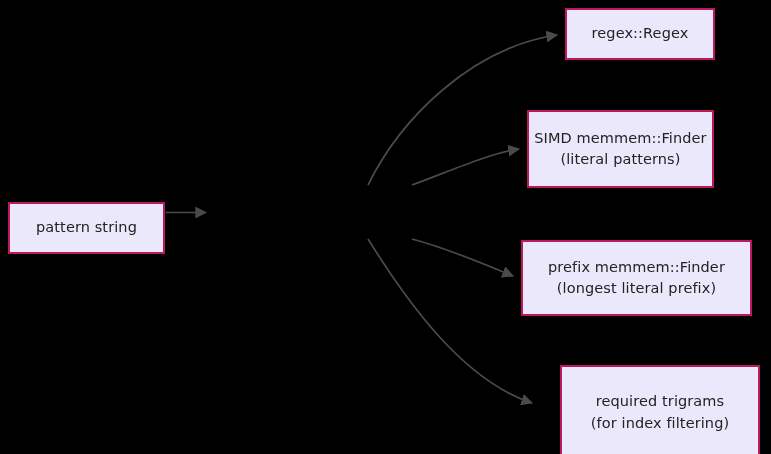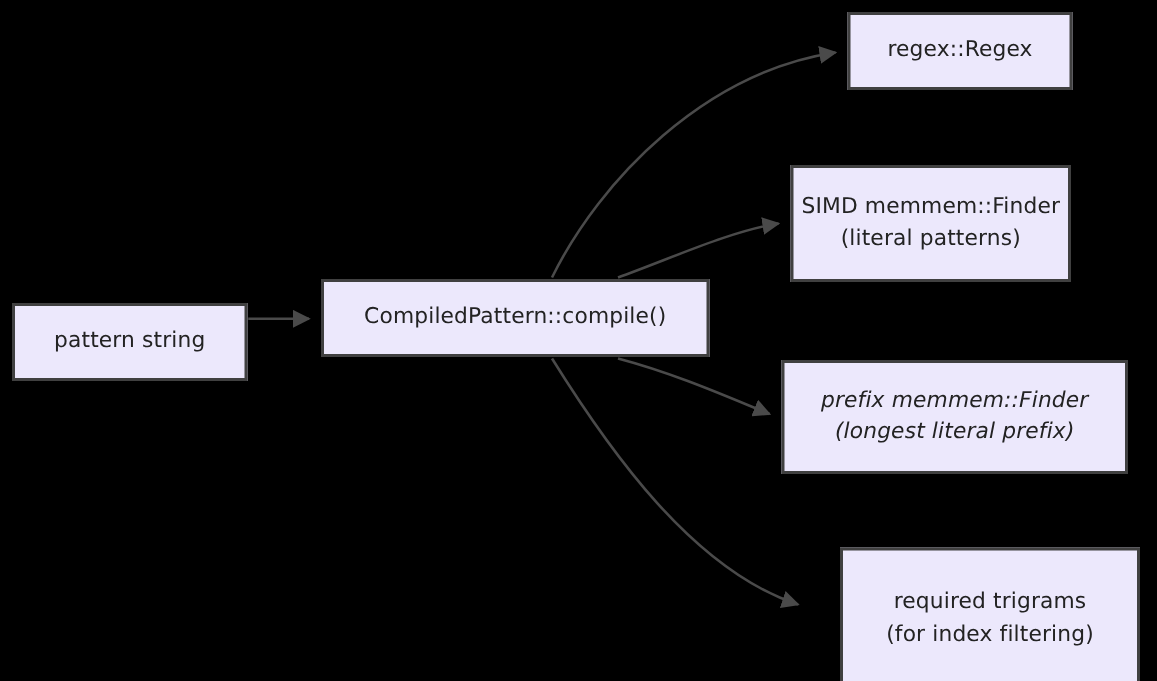--- a/index.html
+++ b/index.html
@@ -12,21 +12,21 @@
     width: 771px;
     height: 454px;
     background: #000000;
     overflow: hidden;
     font-family: "DejaVu Sans", "Liberation Sans", sans-serif;
   }
   .node {
     position: absolute;
     box-sizing: border-box;
     background: #ece8fc;
-    border: 2px solid #404040;
+    border: 2px solid #be185d;
     color: #232323;
     font-size: 14.5px;
     line-height: 1.45;
     display: flex;
     align-items: center;
     justify-content: center;
     text-align: center;
     white-space: pre-line;
     letter-spacing: 0.1px;
   }
@@ -67,34 +67,31 @@
 
     <path class="edge-path" d="M 412 239 C 450 249, 486 265, 513 276" marker-end="url(#ah)"></path>
 
     <path class="edge-path" d="M 368 239 C 406 300, 462 380, 532 403" marker-end="url(#ah)"></path>
   </svg>
 
   <div class="node" style="left:8px; top:186px; width:157px; height:52px;margin-top:16px;">
     <span>pattern string</span>
   </div>
 
-  <div class="node" style="left:214px; top:186px; width:259px; height:52px;">
-    <span>CompiledPattern::compile()</span>
-  </div>
 
   <div class="node" style="left:565px; top:8px; width:150px; height:52px;">
     <span>regex::Regex</span>
   </div>
 
   <div class="node" style="left:527px; top:110px; width:187px; height:78px;">
     <span>SIMD memmem::Finder
 (literal patterns)</span>
   </div>
 
-  <div class="node" style="left:521px; top:240px; width:231px; height:76px;font-style:italic;">
+  <div class="node" style="left:521px; top:240px; width:231px; height:76px;">
     <span>prefix memmem::Finder
 (longest literal prefix)</span>
   </div>
 
   <div class="node" style="left:560px; top:365px; width:200px; height:95px;">
     <span>required trigrams
 (for index filtering)</span>
   </div>
 
 </div>

